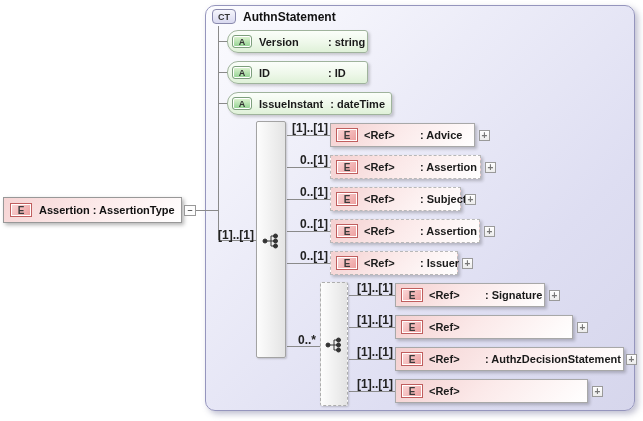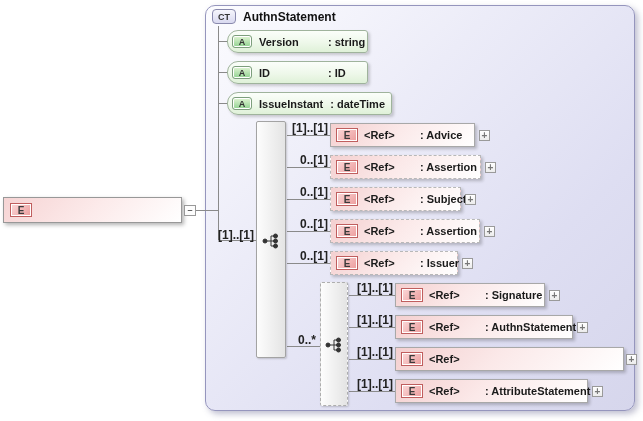--- a/index.html
+++ b/index.html
@@ -112,20 +112,21 @@
 <div class="hline" style="left:287px;top:231px;width:43px;"></div>
 <div class="hline" style="left:287px;top:263px;width:43px;"></div>
 <div class="hline" style="left:287px;top:346px;width:33px;"></div>
 <div class="hline" style="left:349px;top:295px;width:46px;"></div>
 <div class="hline" style="left:349px;top:327px;width:46px;"></div>
 <div class="hline" style="left:349px;top:359px;width:46px;"></div>
 <div class="hline" style="left:349px;top:391px;width:46px;"></div>
 
 <div class="root-box">
   <span class="e-badge">E</span>
+  <span>Assertion : AssertionType</span>
 </div>
 <div class="collapse">–</div>
 
 <div class="attr-box" style="left:227px;top:30px;width:141px;">
   <span class="a-badge">A</span>
   <span class="aname">Version</span>
   <span>: string</span>
 </div>
 <div class="attr-box" style="left:227px;top:61px;width:141px;">
   <span class="a-badge">A</span>
@@ -217,30 +218,29 @@
   <span class="e-badge">E</span>
   <span class="ref">&lt;Ref&gt;</span>
   <span>: Signature</span>
 </div>
 <div class="plus" style="left:549px;top:290px;">+</div>
 
 <div class="card" style="left:347px;top:313px;">[1]..[1]</div>
 <div class="el-box" style="left:395px;top:315px;width:178px;">
   <span class="e-badge">E</span>
   <span class="ref">&lt;Ref&gt;</span>
-  <span>: AuthnStatement</span>
 </div>
 <div class="plus" style="left:577px;top:322px;">+</div>
 
 <div class="card" style="left:347px;top:345px;">[1]..[1]</div>
 <div class="el-box" style="left:395px;top:347px;width:229px;">
   <span class="e-badge">E</span>
   <span class="ref">&lt;Ref&gt;</span>
+  <span>: AuthzDecisionStatement</span>
 </div>
 <div class="plus" style="left:626px;top:354px;">+</div>
 
 <div class="card" style="left:347px;top:377px;">[1]..[1]</div>
 <div class="el-box" style="left:395px;top:379px;width:193px;">
   <span class="e-badge">E</span>
   <span class="ref">&lt;Ref&gt;</span>
-  <span>: AttributeStatement</span>
 </div>
 <div class="plus" style="left:592px;top:386px;">+</div>
 
 </body></html>

